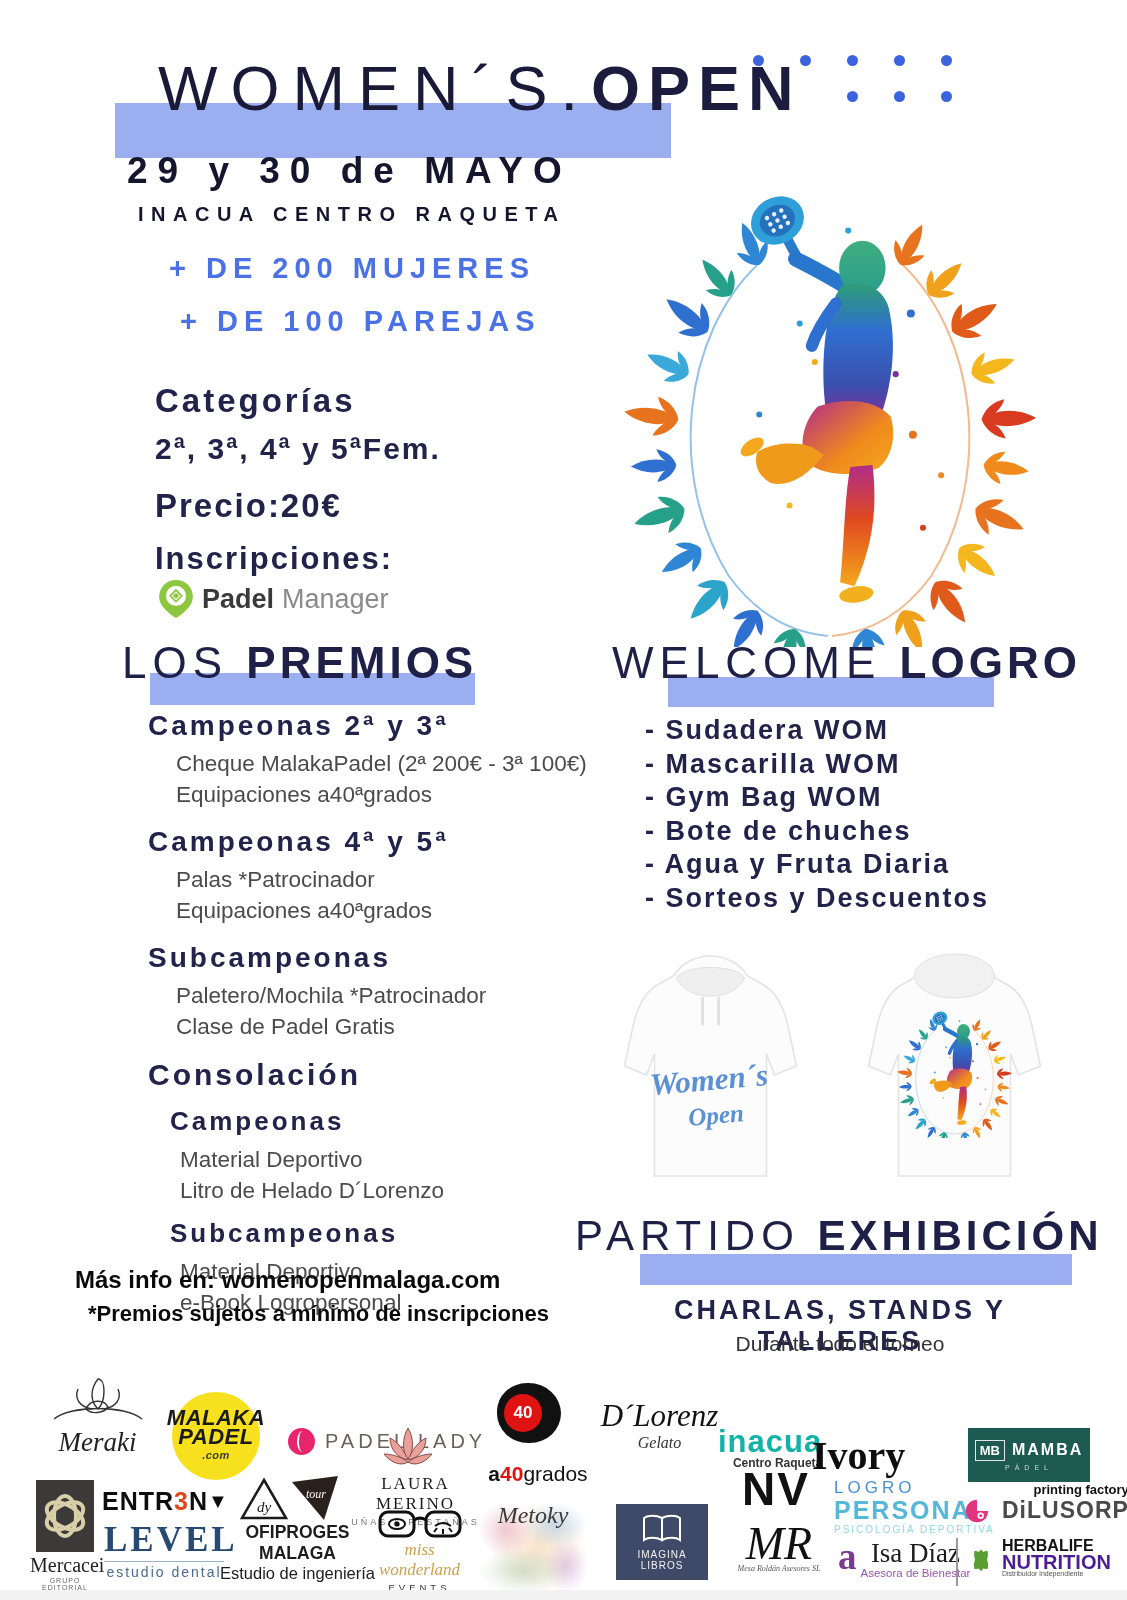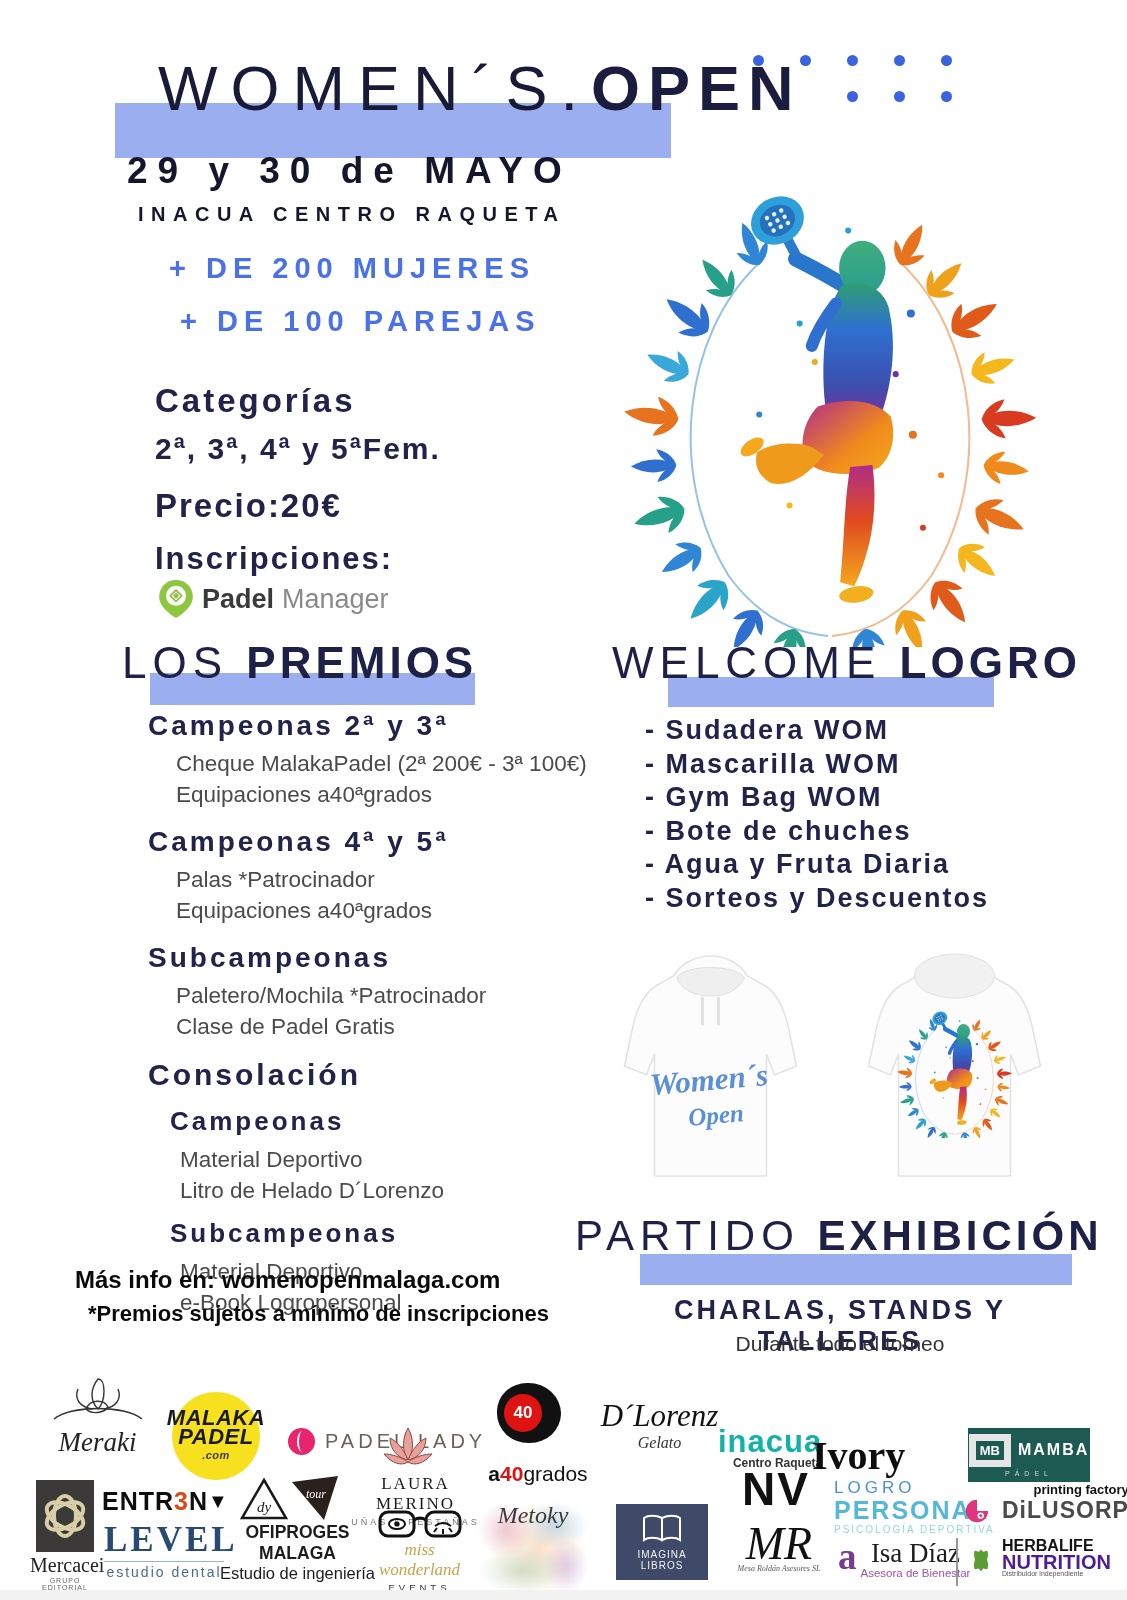--- a/index.html
+++ b/index.html
@@ -77,21 +77,21 @@
   .a40-text{font-size:21px;color:#111;font-weight:400;}
   .a40-text b{font-weight:700;}
   .a40-text .r{color:#e01313;font-weight:700;}
   .dl-name{font-size:31px;color:#111;}
   .dl-sub{font-size:16px;color:#333;margin-top:0px;}
   .inacua-n{font-size:31px;font-weight:800;color:#12b2a8;letter-spacing:1px;line-height:28px;}
   .inacua-s{font-size:12px;font-weight:700;color:#333;text-align:right;}
   .ivory{font-size:40px;font-weight:700;font-family:"Liberation Serif",serif;color:#0d0d0d;}
   .mamba{width:122px;height:54px;background:#1d5a52;display:flex;flex-direction:column;align-items:center;justify-content:center;gap:3px;}
   .mamba .row{display:flex;align-items:center;gap:7px;}
-  .mamba .mb{border:7px solid #e5e5e5;color:#fff;font-size:13px;font-weight:700;padding:2px 4px;}
+  .mamba .mb{border:1px solid #e5e5e5;color:#fff;font-size:13px;font-weight:700;padding:2px 4px;}
   .mamba .nm{color:#fff;font-size:16px;font-weight:800;letter-spacing:2px;}
   .mamba .pd{color:#cfd8d4;font-size:7px;letter-spacing:5px;}
   .merc-box{width:58px;height:72px;background:#3c3a38;display:flex;align-items:center;justify-content:center;margin:0 auto;}
   .merc-name{font-size:20px;font-family:"Liberation Serif",serif;color:#222;margin-top:2px;}
   .merc-sub{font-size:7px;letter-spacing:1px;color:#666;}
   .entr{font-size:25px;font-weight:800;color:#0d0d0d;letter-spacing:1px;}
   .entr .r3{color:#e0481a;}
   .entr .tri{display:inline-block;transform:translateY(-2px);font-size:20px;}
   .level-n{font-size:35px;letter-spacing:3px;color:#274a73;font-family:"Liberation Serif",serif;font-weight:700;}
   .level-s{font-size:14px;color:#4a6a94;letter-spacing:2px;border-top:1px solid #9ab0c6;padding-top:2px;margin-top:1px;}

